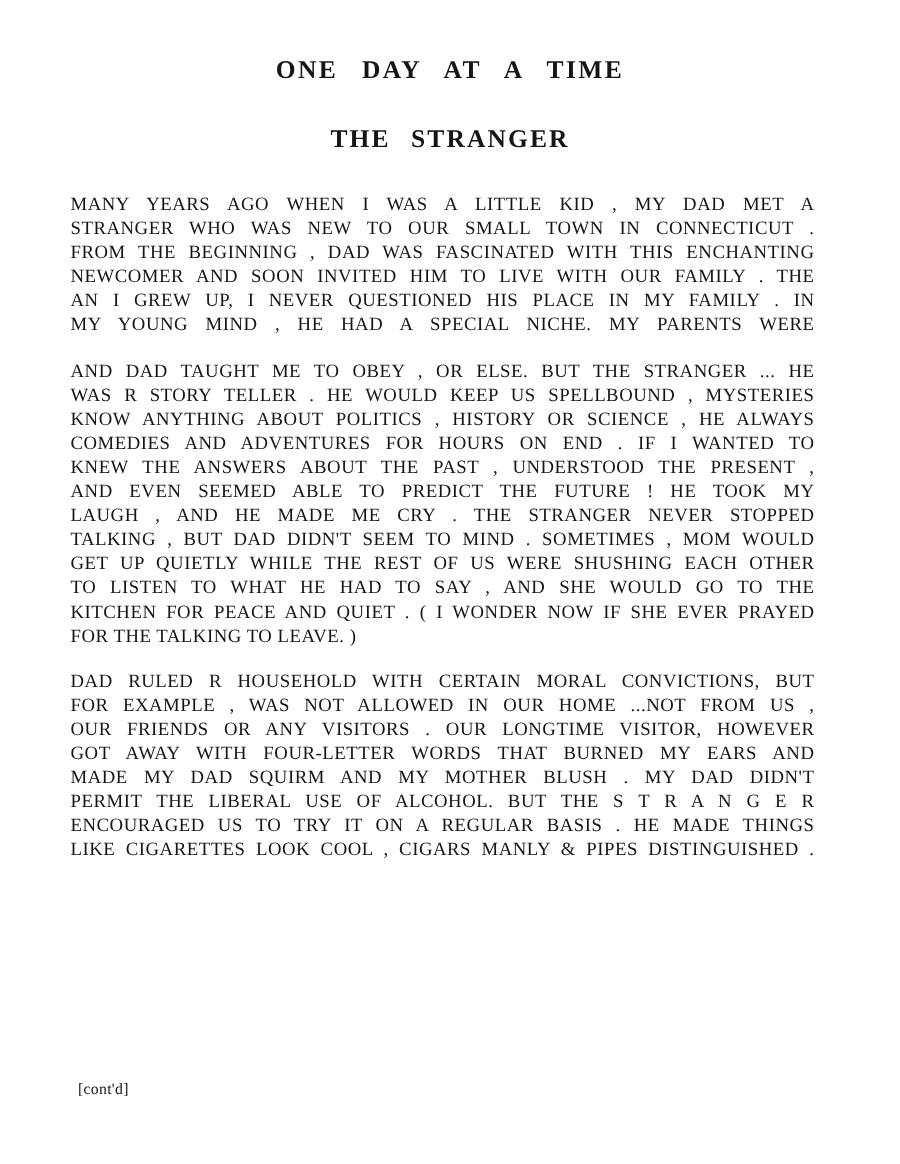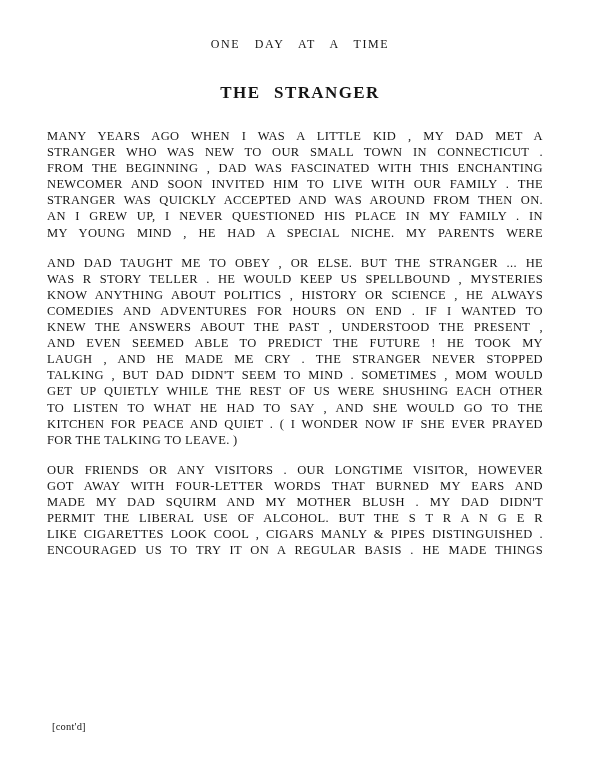--- a/index.html
+++ b/index.html
@@ -11,22 +11,22 @@
     color: #151515;
     font-family: "Liberation Serif", serif;
     overflow: hidden;
   }
   .doc-title {
     position: absolute;
     top: 37px; left: 0;
     width: 100%;
     margin: 0;
     text-align: center;
-    font-size: 12px;
-    font-weight: normal;
+    font-size: 17px;
+    font-weight: bold;
     letter-spacing: 1.6px;
     word-spacing: 10px;
   }
   .doc-subtitle {
     position: absolute;
     top: 83px; left: 0;
     width: 100%;
     margin: 0;
     text-align: center;
     font-size: 17px;
@@ -66,46 +66,47 @@
   <h1 class="doc-title">ONE DAY AT A TIME</h1>
   <h2 class="doc-subtitle">THE STRANGER</h2>
 
   <div class="content">
 
     <div class="para">
       <div class="line">MANY YEARS AGO WHEN I WAS A LITTLE KID , MY DAD MET A</div>
       <div class="line">STRANGER WHO WAS NEW TO OUR SMALL TOWN IN CONNECTICUT .</div>
       <div class="line">FROM THE BEGINNING , DAD WAS FASCINATED WITH THIS ENCHANTING</div>
       <div class="line">NEWCOMER AND SOON INVITED HIM TO LIVE WITH OUR FAMILY . THE</div>
-      <div class="line">STRANGER WAS QUICKLY ACCEPTED AND WAS AROUND FROM THEN ON.</div>
       <div class="line">AN I GREW UP, I NEVER QUESTIONED HIS PLACE IN MY FAMILY . IN</div>
       <div class="line">MY YOUNG MIND , HE HAD A SPECIAL NICHE. MY PARENTS WERE</div>
     </div>
 
     <div class="para">
       <div class="line">AND DAD TAUGHT ME TO OBEY , OR ELSE. BUT THE STRANGER ... HE</div>
       <div class="line">WAS R STORY TELLER . HE WOULD KEEP US SPELLBOUND , MYSTERIES</div>
       <div class="line">KNOW ANYTHING ABOUT POLITICS , HISTORY OR SCIENCE , HE ALWAYS</div>
       <div class="line">COMEDIES AND ADVENTURES FOR HOURS ON END . IF I WANTED TO</div>
       <div class="line">KNEW THE ANSWERS ABOUT THE PAST , UNDERSTOOD THE PRESENT ,</div>
       <div class="line">AND EVEN SEEMED ABLE TO PREDICT THE FUTURE ! HE TOOK MY</div>
       <div class="line">LAUGH , AND HE MADE ME CRY . THE STRANGER NEVER STOPPED</div>
       <div class="line">TALKING , BUT DAD DIDN'T SEEM TO MIND . SOMETIMES , MOM WOULD</div>
       <div class="line">GET UP QUIETLY WHILE THE REST OF US WERE SHUSHING EACH OTHER</div>
       <div class="line">TO LISTEN TO WHAT HE HAD TO SAY , AND SHE WOULD GO TO THE</div>
       <div class="line">KITCHEN FOR PEACE AND QUIET . ( I WONDER NOW IF SHE EVER PRAYED</div>
       <div class="line short">FOR THE TALKING TO LEAVE. )</div>
     </div>
 
     <div class="para">
+      <div class="line">DAD RULED R HOUSEHOLD WITH CERTAIN MORAL CONVICTIONS, BUT</div>
+      <div class="line">FOR EXAMPLE , WAS NOT ALLOWED IN OUR HOME ...NOT FROM US ,</div>
       <div class="line">OUR FRIENDS OR ANY VISITORS . OUR LONGTIME VISITOR, HOWEVER</div>
       <div class="line">GOT AWAY WITH FOUR-LETTER WORDS THAT BURNED MY EARS AND</div>
       <div class="line">MADE MY DAD SQUIRM AND MY MOTHER BLUSH . MY DAD DIDN'T</div>
       <div class="line">PERMIT THE LIBERAL USE OF ALCOHOL. BUT THE S T R A N G E R</div>
+      <div class="line">ENCOURAGED US TO TRY IT ON A REGULAR BASIS . HE MADE THINGS</div>
       <div class="line">LIKE CIGARETTES LOOK COOL , CIGARS MANLY &amp; PIPES DISTINGUISHED .</div>
-      <div class="line">ENCOURAGED US TO TRY IT ON A REGULAR BASIS . HE MADE THINGS</div>
     </div>
 
   </div>
 
   <div class="footer-note">[cont'd]</div>
 
 </div>
 
 </body></html>

